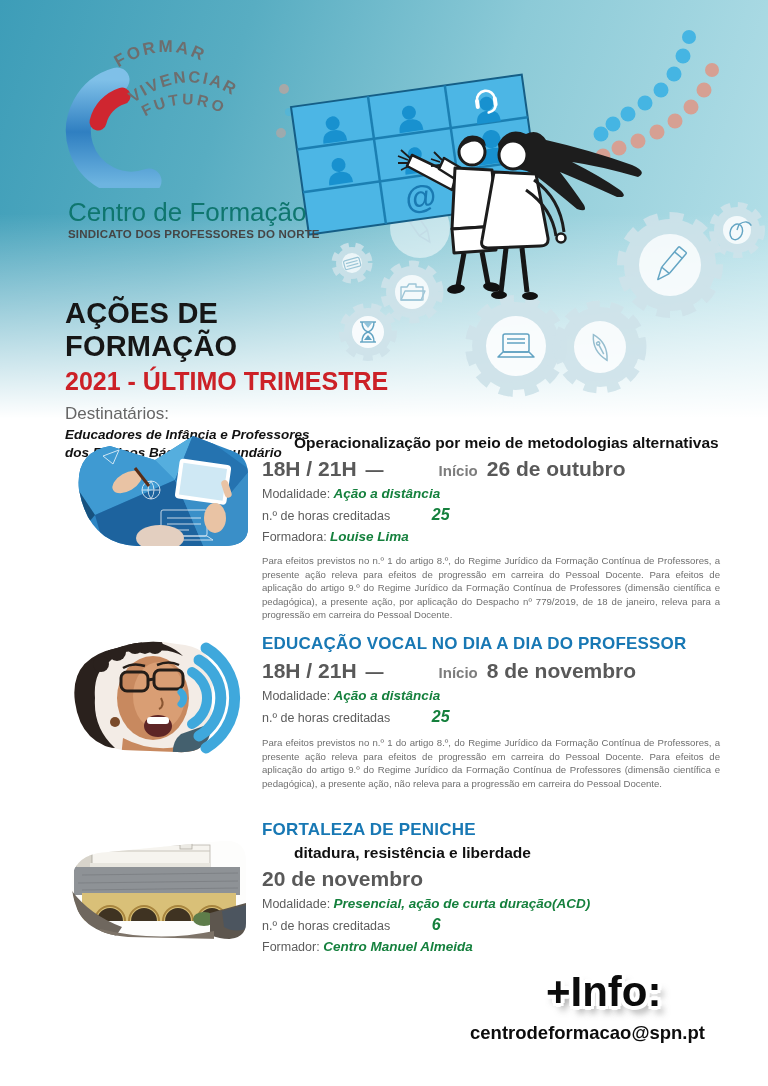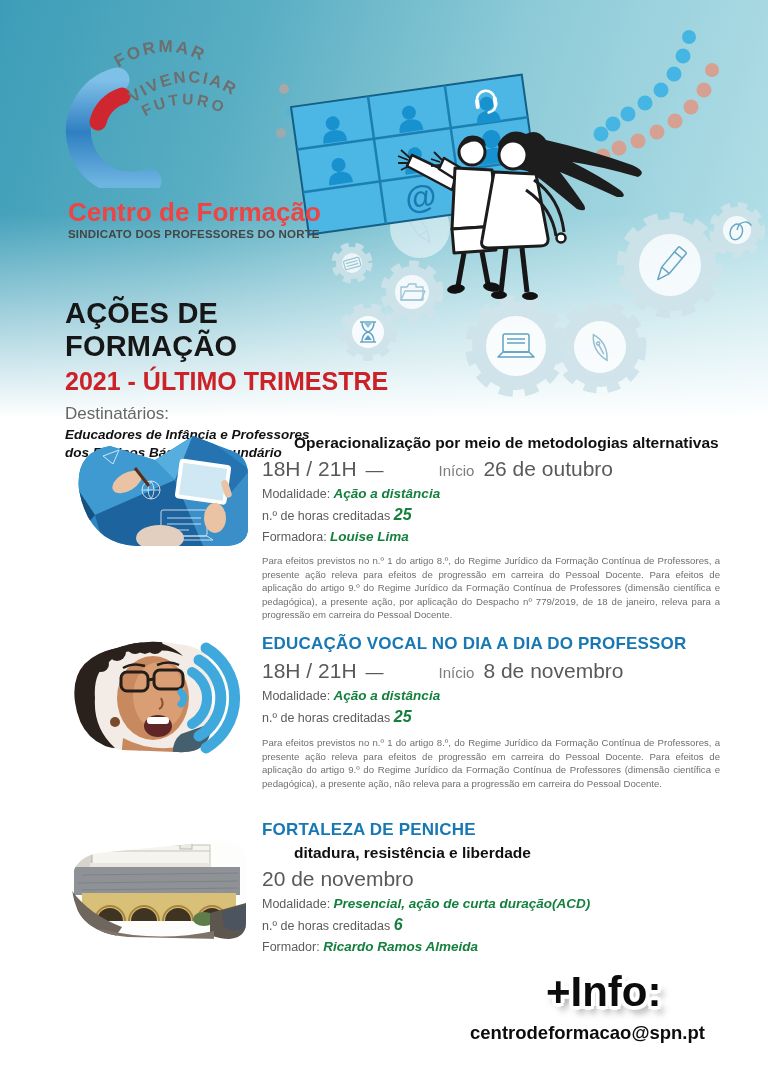--- a/index.html
+++ b/index.html
@@ -5,43 +5,43 @@
   html,body{margin:0;padding:0;background:#e9e9e9;}
   .page{position:relative;width:768px;height:1086px;margin:0 auto;background:#fff;
         font-family:"Liberation Sans",sans-serif;overflow:hidden;}
   .hero{position:absolute;left:0;top:0;width:768px;height:445px;
         background:
           linear-gradient(to bottom, rgba(255,255,255,0) 48%, #ffffff 94%),
           linear-gradient(108deg,#3d9db8 0%,#58adc2 28%,#8ccad7 58%,#b9e2ea 100%);}
   .deco{position:absolute;left:0;top:0;pointer-events:none;}
   
   .logo-arc{position:absolute;left:55px;top:38px;}
-  .brand-name{position:absolute;left:68px;top:197px;font-size:26px;font-weight:700;color:#ef4444;}
+  .brand-name{position:absolute;left:68px;top:197px;font-size:26px;font-weight:400;color:#0f766e;}
   .brand-org{position:absolute;left:68px;top:228px;font-size:11.5px;font-weight:700;color:#454545;letter-spacing:.2px;}
   
   .header{position:absolute;left:65px;top:297px;width:330px;}
   .h-title{font-size:29px;font-weight:800;color:#161616;letter-spacing:.2px;}
   .h-season{font-size:25px;font-weight:800;color:#cc2127;margin-top:4px;}
   .h-audlabel{font-size:17px;color:#666;margin-top:8px;}
   .h-aud{font-size:13.5px;font-weight:700;font-style:italic;color:#121212;width:252px;line-height:1.35;margin-top:2px;}
   
   .course{position:absolute;left:65px;width:660px;}
   #course1{top:430px}#course2{top:634px}#course3{top:820px}
   .thumb{position:absolute;left:0;top:0;}
   .info{margin-left:197px;}
   .c-title{font-size:17px;font-weight:700;color:#1878b4;letter-spacing:.2px;margin:0;}
   .c-sub{font-size:15.5px;font-weight:700;color:#101010;margin-top:4px;margin-left:32px;}
-  .when{display:flex;align-items:baseline;gap:9px;color:#595959;margin-top:5px;}
+  .when{display:flex;align-items:baseline;gap:9px;color:#595959;margin-top:5px;font-weight:bold;}
   .when .time{font-size:21px;}
   .when .dash{font-size:18px;}
   .when .inicio{font-size:15px;color:#7d7d7d;padding-left:46px;}
   .when .date{font-size:21px;}
   .meta{font-size:12.5px;color:#5c5c5c;margin-top:5px;}
   .meta .val{font-size:13.5px;font-weight:700;font-style:italic;color:#15803d;}
-  .meta .num{font-size:16px;}
+  .meta .num{font-size:16px;margin-left:38px;}
   .note{font-size:9.6px;color:#6f6f6f;text-align:justify;line-height:1.42;width:458px;margin:10px 0 0 0;}
   
   .info-big{position:absolute;left:546px;top:968px;font-size:42px;font-weight:800;color:#0c0c0c;
     text-shadow:-3px -3px 0 #fff,3px -3px 0 #fff,-3px 3px 0 #fff,3px 3px 0 #fff,
       -4px 0 0 #fff,4px 0 0 #fff,0 -4px 0 #fff,0 4px 0 #fff,5px 7px 7px rgba(70,70,70,.55);}
   .email{position:absolute;left:470px;top:1022px;font-size:18.5px;font-weight:700;color:#0c0c0c;}
 </style>
 </head>
 <body>
 
@@ -431,20 +431,20 @@
       <div class="meta">
         <span class="lbl">Modalidade:</span>
         <span class="val">Presencial, ação de curta duração(ACD)</span>
       </div>
       <div class="meta">
         <span class="lbl">n.º de horas creditadas</span>
         <span class="val num">6</span>
       </div>
       <div class="meta">
         <span class="lbl">Formador:</span>
-        <span class="val">Ricardo Ramos Almeida</span>
+        <span class="val">Centro Manuel Almeida</span>
       </div>
     </div>
   </section>
 
   <div class="info-big">+Info:</div>
   <div class="email">centrodeformacao@spn.pt</div>
 </div>
 
 </body></html>

